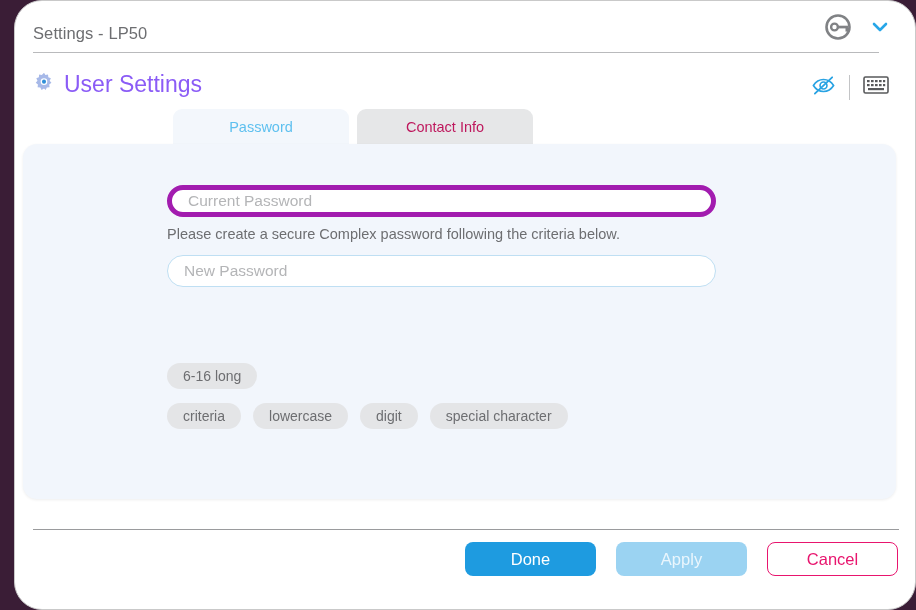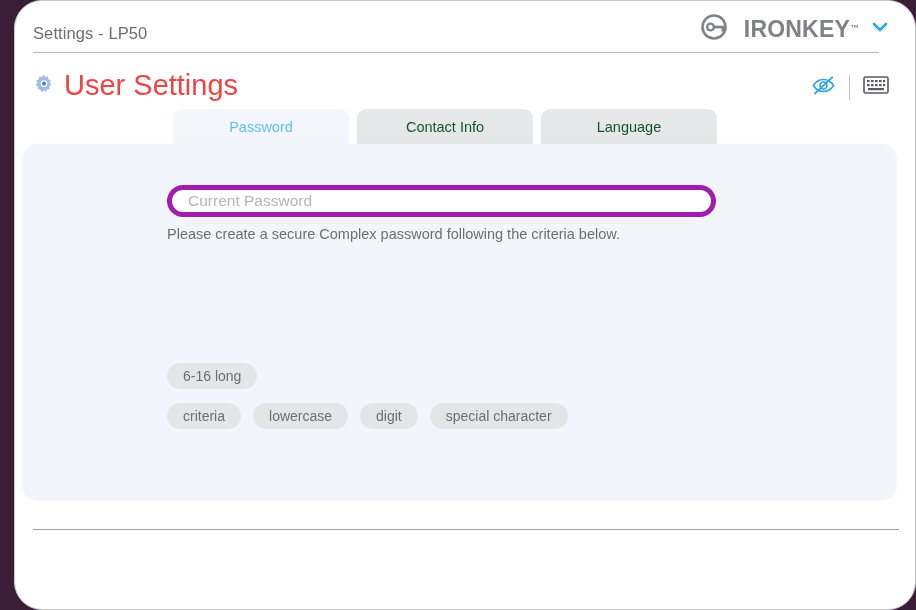--- a/index.html
+++ b/index.html
@@ -85,22 +85,22 @@
   }
   #section-title-wrap {
     position: absolute;
     left: 18px;
     top: 18px;
     display: flex;
     align-items: center;
     gap: 9px;
   }
   #section-title {
-    font-size: 29px;
-    color: #ef4444;
+    font-size: 23px;
+    color: #8b5cf6;
     line-height: 1;
     white-space: nowrap;
   }
   #header-tools {
     position: absolute;
     right: 26px;
     top: 21px;
     display: flex;
     align-items: center;
     gap: 13px;
@@ -129,21 +129,21 @@
     font-size: 14.5px;
     box-sizing: border-box;
     cursor: default;
   }
   .tab.active {
     background: #f3f7fc;
     color: #5ec0ef;
   }
   .tab.inactive {
     background: #e6e7e8;
-    color: #14532d;
+    color: #be185d;
   }
   
   #panel {
     position: absolute;
     left: 8px;
     top: 143px;
     width: 873px;
     height: 355px;
     background: #f2f6fc;
     border-radius: 14px;
@@ -233,23 +233,20 @@
     <div id="title-text">Settings - LP50</div>
 
     <div id="brand">
       <span id="brand-logo">
         <svg width="36" height="28" viewBox="0 0 36 28">
           <circle cx="15" cy="14" r="11.5" fill="none" stroke="#808285" stroke-width="2.6"></circle>
           <circle cx="11.5" cy="14" r="3.4" fill="none" stroke="#808285" stroke-width="2.4"></circle>
           <rect x="14" y="12.7" width="11" height="2.7" fill="#808285"></rect>
           <rect x="22.5" y="13" width="2.6" height="5.6" fill="#808285"></rect>
         </svg>
-      </span>
-      <span>
-        <span id="brand-name">IRONKEY</span><span id="brand-tm">™</span>
       </span>
       <span id="brand-caret">
         <svg width="20" height="16" viewBox="0 0 20 16">
           <polyline points="4,5 10,11 16,5" fill="none" stroke="#27a6e8" stroke-width="2.6" stroke-linecap="round" stroke-linejoin="round"></polyline>
         </svg>
       </span>
     </div>
 
     <div id="titlebar-rule"></div>
   </div>
@@ -292,40 +289,45 @@
             <rect x="5" y="13" width="16" height="2.2"></rect>
           </g>
         </svg>
       </span>
     </div>
   </div>
 
   <div id="tabs">
     <div class="tab active" style="left:158px;width:176px;">Password</div>
     <div class="tab inactive" style="left:342px;width:176px;">Contact Info</div>
-    <div class="tab inactive" style="left:526px;width:176px;">Language</div>
   </div>
 
   <div id="panel">
 
     <div class="pw-input strong" style="top:41px;">Current Password</div>
 
     <div id="helper-text">Please create a secure Complex password following the criteria below.</div>
 
+    <div class="pw-input soft" style="top:111px;">New Password</div>
 
 
     <div class="chip-row" style="top:219px;">
       <span class="chip">6-16 long</span>
     </div>
 
     <div class="chip-row" style="top:259px;">
       <span class="chip">criteria</span>
       <span class="chip">lowercase</span>
       <span class="chip">digit</span>
       <span class="chip">special character</span>
     </div>
 
   </div>
 
   <div id="footer-rule"></div>
 
+  <div id="buttons">
+    <div class="btn primary">Done</div>
+    <div class="btn disabled">Apply</div>
+    <div class="btn danger">Cancel</div>
+  </div>
 
 </div>
 
 </body></html>

